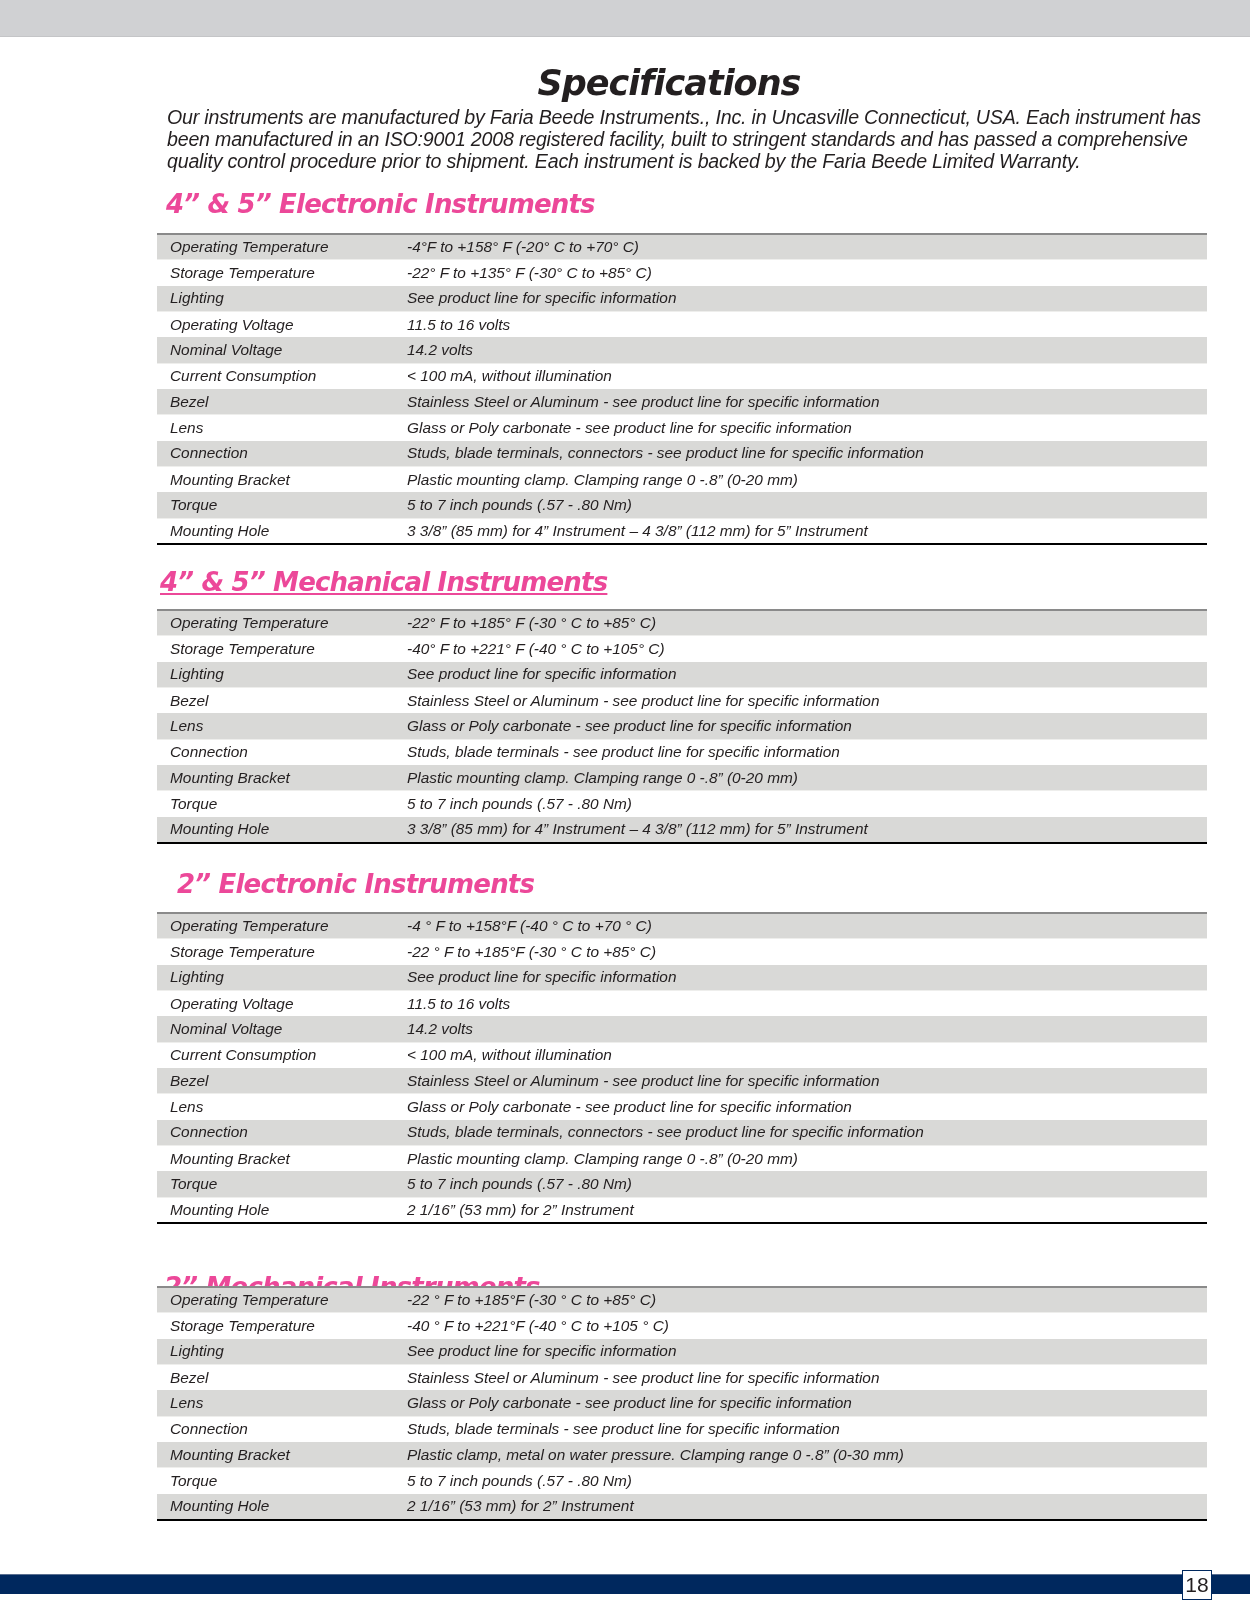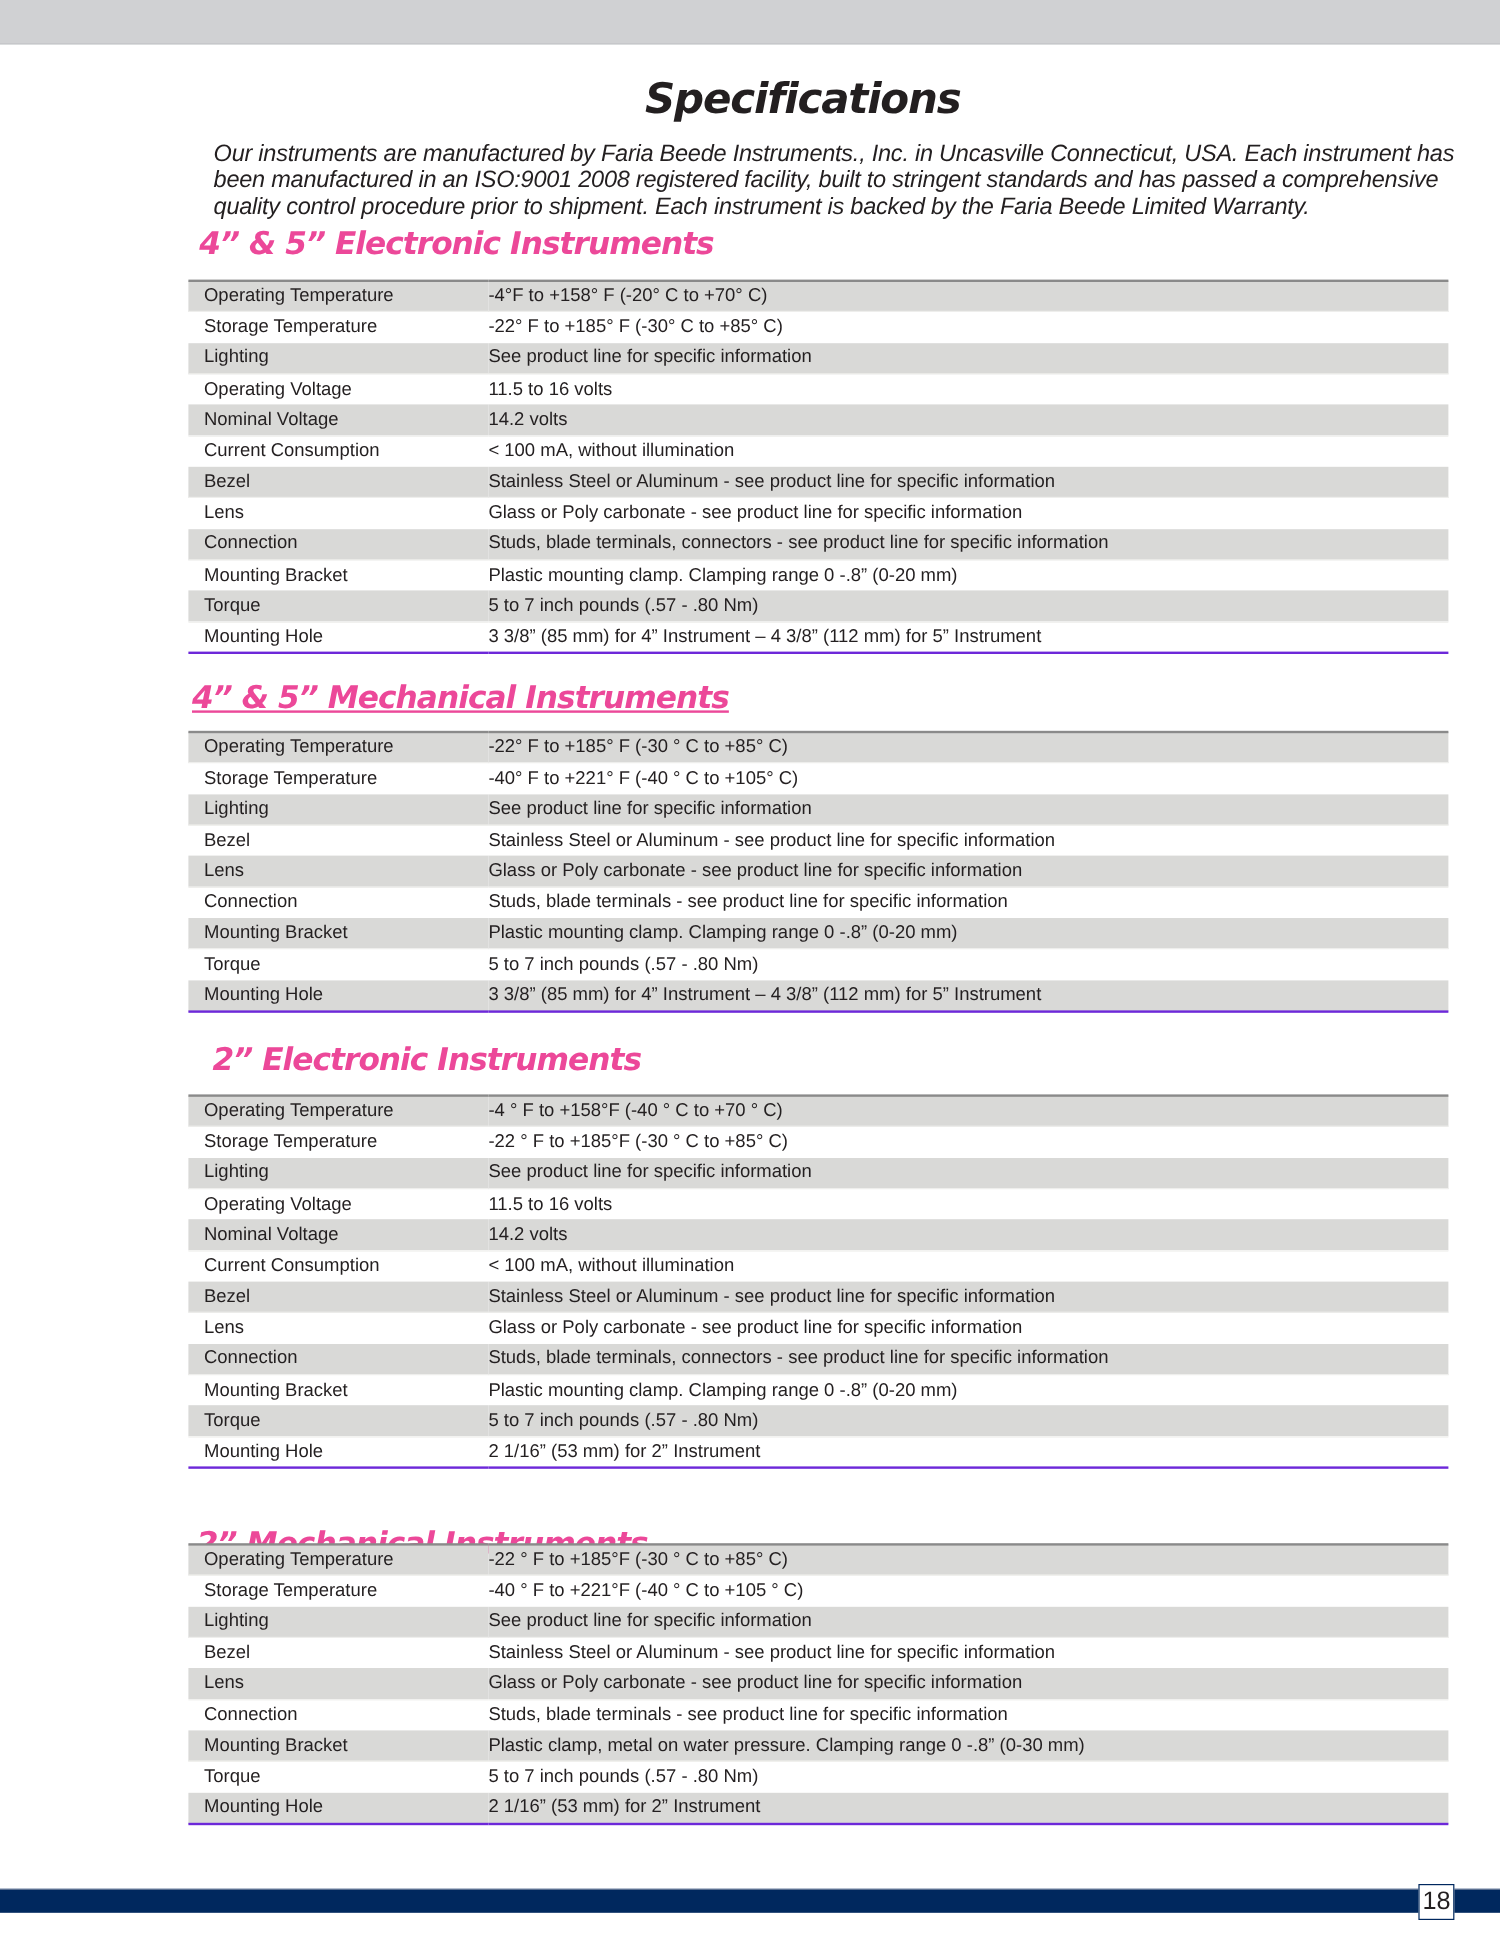--- a/index.html
+++ b/index.html
@@ -18,21 +18,21 @@
     position: absolute; left: 162px; top: 101px; width: 1040px;
     font-family: "Liberation Sans", sans-serif; font-style: italic;
     font-size: 19.6px; line-height: 22px; color: #231f20; letter-spacing: -0.2px;
   }
   .section-heading {
     position: absolute; font-family: "DejaVu Sans", sans-serif; font-style: italic; font-weight: bold;
     font-size: 26px; letter-spacing: -0.8px; color: #ec4899; line-height: 32px; margin: 0;
   }
   .spec-table {
     position: absolute; left: 157px; width: 1050px; border-collapse: collapse;
-    border-top: 2px solid #8a8a8a; border-bottom: 2px solid #6d28d9;
+    border-top: 2px solid #8a8a8a; border-bottom: 2px solid #000000; font-style: italic;
   }
   .spec-row { height: 25.85px; }
   .spec-row:nth-child(odd) { background: #d9d9d7; }
   .spec-row:nth-child(even) { background: #ffffff; }
   .spec-row:nth-child(even) td { border-top: 1px solid #eeeeec; }
   .spec-label, .spec-value {
     font-family: "Liberation Sans", sans-serif; font-size: 15.4px; color: #231f20;
     padding: 0; vertical-align: middle; white-space: nowrap; line-height: 18px;
   }
   .spec-label { width: 237px; padding-left: 13px; }
@@ -43,32 +43,32 @@
     font-family: "Liberation Sans", sans-serif; font-size: 21px; line-height: 28px; color: #231f20;
   }
 </style>
 </head>
 <body>
 
 <div class="top-bar"></div>
 
 <h1 class="page-title">Specifications</h1>
 
-<p class="intro" style="margin:16px;">Our instruments are manufactured by Faria Beede Instruments., Inc. in Uncasville Connecticut, USA. Each instrument has been manufactured in an ISO:9001 2008 registered facility, built to stringent standards and has passed a comprehensive quality control procedure prior to shipment. Each instrument is backed by the Faria Beede Limited Warranty.</p>
+<p class="intro" style="margin:5px;">Our instruments are manufactured by Faria Beede Instruments., Inc. in Uncasville Connecticut, USA. Each instrument has been manufactured in an ISO:9001 2008 registered facility, built to stringent standards and has passed a comprehensive quality control procedure prior to shipment. Each instrument is backed by the Faria Beede Limited Warranty.</p>
 
 <h2 class="section-heading" style="left:166px; top:188px;">4” &amp; 5” Electronic Instruments</h2>
 <table class="spec-table" style="top:233px;">
     <tbody>
       <tr class="spec-row">
         <td class="spec-label">Operating Temperature</td>
         <td class="spec-value">-4°F to +158°  F (-20° C  to +70° C)</td>
       </tr>
       <tr class="spec-row">
         <td class="spec-label">Storage Temperature</td>
-        <td class="spec-value">-22° F to +185°  F (-30° C to +85° C)</td>
+        <td class="spec-value">-22° F to +135°  F (-30° C to +85° C)</td>
       </tr>
       <tr class="spec-row">
         <td class="spec-label">Lighting</td>
         <td class="spec-value">See product line for specific information</td>
       </tr>
       <tr class="spec-row">
         <td class="spec-label">Operating Voltage</td>
         <td class="spec-value">11.5 to 16 volts</td>
       </tr>
       <tr class="spec-row">

